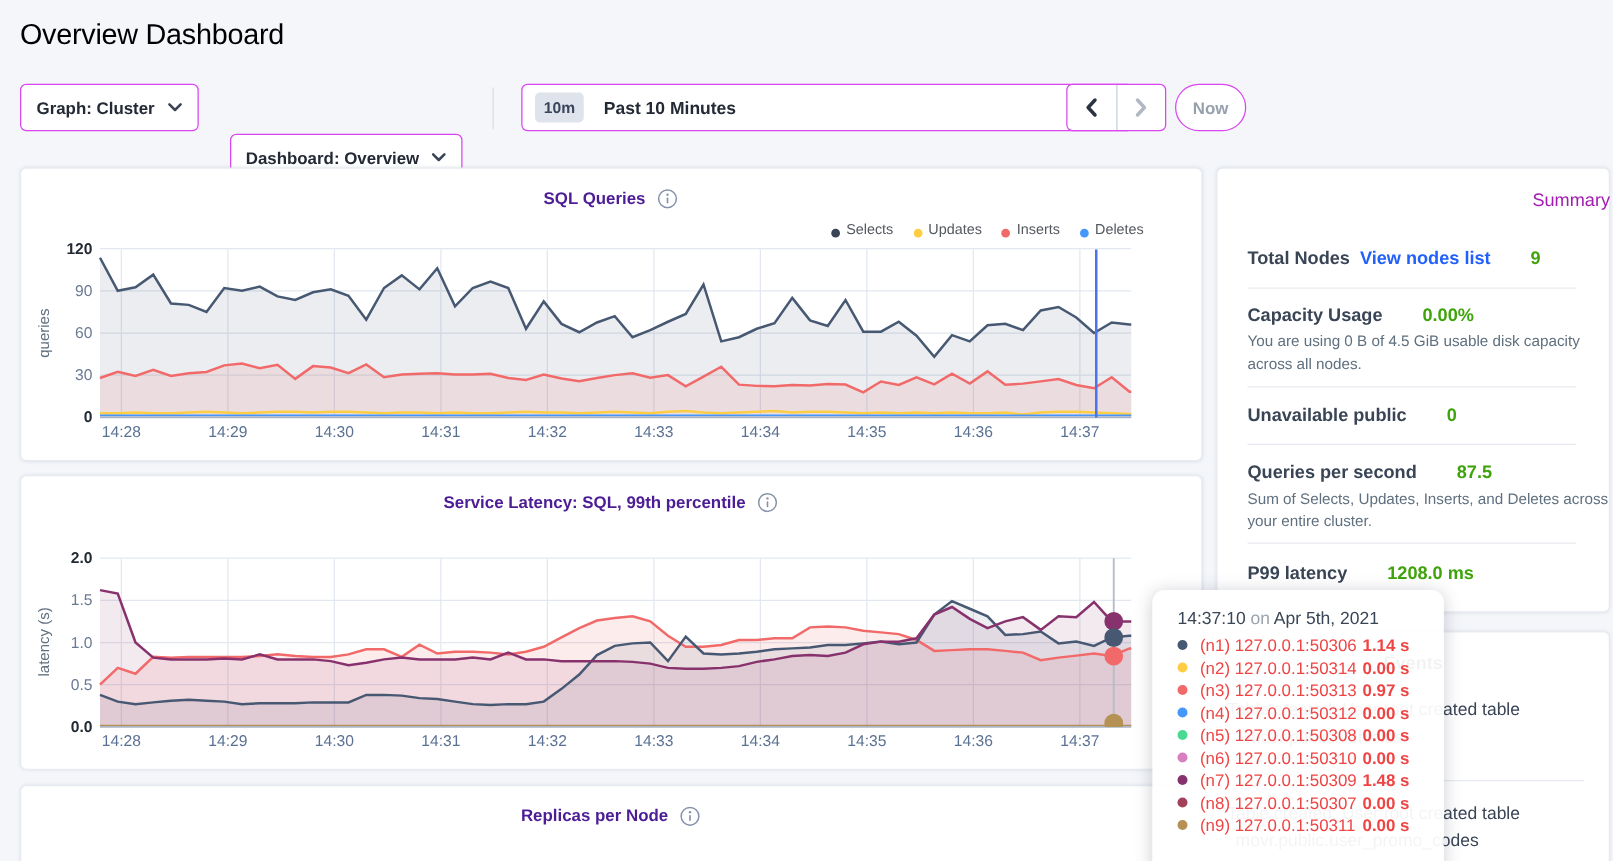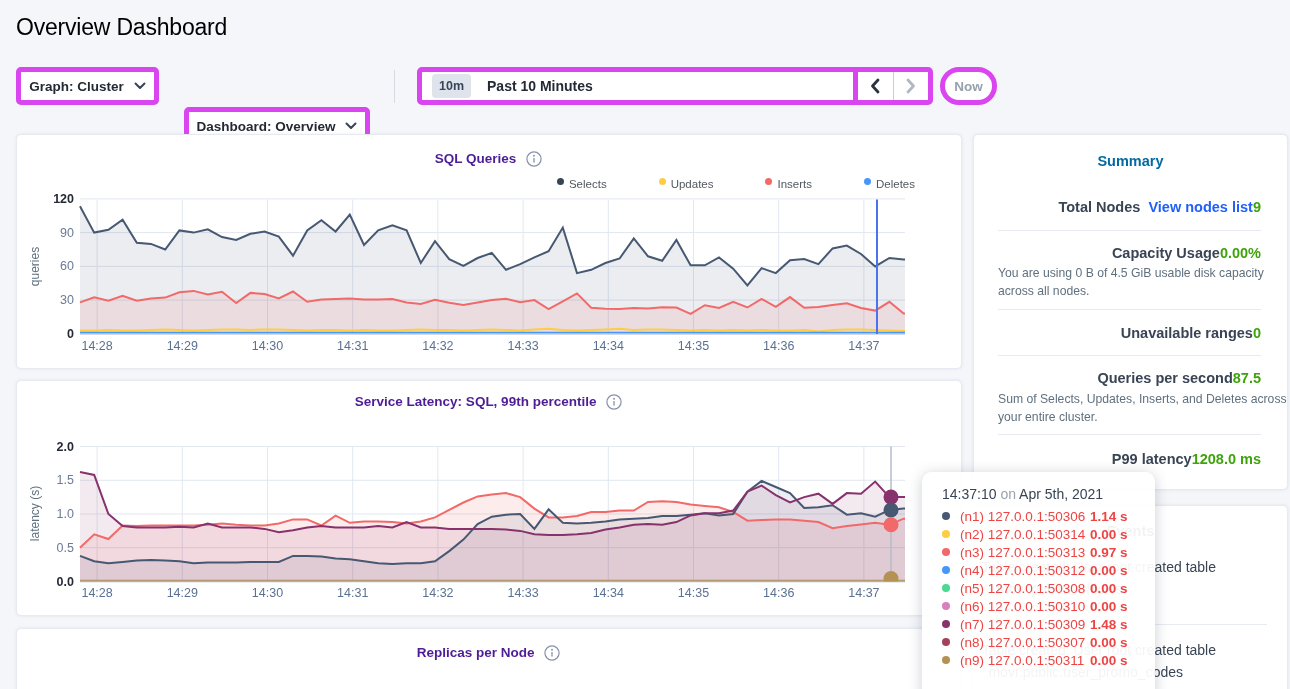--- a/index.html
+++ b/index.html
@@ -1,28 +1,28 @@
 <!DOCTYPE html>
 <html><head><meta charset="utf-8"><style>
 * { margin:0; padding:0; box-sizing:border-box; }
 html,body { width:1290px; height:689px; overflow:hidden; background:#f4f6fa;
   font-family:"Liberation Sans", sans-serif; color:#242a35; position:relative; }
 .abs { position:absolute; }
 h1 { position:absolute; left:16px; top:14px; font-size:23px; font-weight:400; color:#000000; letter-spacing:-0.2px; }
-.btn { position:absolute; top:67px; height:38px; background:#fff; border:5px solid #d946ef; border-radius:5px;
+.btn { position:absolute; top:67px; height:38px; background:#fff; border:1px solid #d946ef; border-radius:5px;
   display:flex; align-items:center; justify-content:center; gap:10px; font-size:13.5px; font-weight:bold; color:#242a35; }
 .vsep { position:absolute; left:394px; top:70px; height:33px; width:1px; background:#d7dbe2; }
 .badge { background:#dfe3ec; color:#39455a; font-size:12.5px; font-weight:bold; border-radius:4px; padding:5px 7px; }
 .card { position:absolute; background:#fff; border:1px solid #e7ebf1; border-radius:5px; box-shadow:0 0 3px rgba(160,170,180,0.25); }
 .ctitle { position:absolute; width:100%; text-align:center; font-size:13.5px; font-weight:bold; color:#4c1d95; }
 .ctitle svg { vertical-align:-4px; margin-left:6px; }
 .legend { position:absolute; display:flex; gap:16px; font-size:11.5px; color:#53585f; }
-.legend .it { display:flex; align-items:flex-start; gap:5px;margin-left:36px; }
+.legend .it { display:flex; align-items:flex-end; gap:5px; }
 .ldot { width:7px; height:7px; border-radius:50%; display:inline-block; }
-.sumrow { position:absolute; left:25px; right:27px; display:flex; justify-content:flex-end; font-size:14.5px; font-weight:bold; color:#394455; }
+.sumrow { position:absolute; left:25px; right:27px; display:flex; justify-content:flex-start; font-size:14.5px; font-weight:bold; color:#394455;gap:32px; }
 .green { color:#3fa30c; }
 .cap { position:absolute; font-size:12.2px; color:#60707f; line-height:18px; font-weight:normal; white-space:nowrap; }
 .hr { position:absolute; left:25px; right:27px; height:1px; background:#e7eaf0; }
 .tooltip { position:absolute; left:922px; top:472px; width:233px; height:230px; background:rgba(255,255,255,0.94);
   border-radius:10px; box-shadow:0 2px 14px rgba(50,60,80,0.25); padding:14px 16px 10px 20px; z-index:10; }
 .tt-time { font-size:14px; color:#394455; margin-bottom:5px; }
 .tt-time span { color:#9aa2ad; }
 .tt-row { display:flex; align-items:center; height:18px; font-size:13.5px; color:#ef4444; }
 .dot { width:8px; height:8px; border-radius:50%; margin-right:10px; flex:none; }
 .tt-name { width:130px; }
@@ -169,34 +169,34 @@
 <text x="437.9" y="596" text-anchor="middle" font-size="12.5" fill="#5b7193">14:32</text>
 <text x="523.1" y="596" text-anchor="middle" font-size="12.5" fill="#5b7193">14:33</text>
 <text x="608.3" y="596" text-anchor="middle" font-size="12.5" fill="#5b7193">14:34</text>
 <text x="693.5" y="596" text-anchor="middle" font-size="12.5" fill="#5b7193">14:35</text>
 <text x="778.7" y="596" text-anchor="middle" font-size="12.5" fill="#5b7193">14:36</text>
 <text x="863.9" y="596" text-anchor="middle" font-size="12.5" fill="#5b7193">14:37</text>
 <text x="39" y="513" text-anchor="middle" font-size="12" fill="#60707f" transform="rotate(-90 39 513)">latency (s)</text>
 </svg>
 
 <div class="card" style="left:973px; top:133.5px; width:315px; height:356px;"></div>
-<div class="abs" style="left:973px; top:153px; width:315px; text-align:center; font-size:14.5px; font-weight:bold; color:#0369a1;">Summary</div>
+<div class="abs" style="left:973px; top:153px; width:315px; text-align:right; font-size:14.5px; font-weight:normal; color:#a21caf;">Summary</div>
 <div class="sumrow" style="left:998px; right:auto; width:263px; top:199px;">
     <span>Total Nodes&nbsp;&nbsp;<a style="color:#2160fa;">View nodes list</a></span>
     <span class="green">9</span>
   </div>
 <div class="hr" style="left:998px; right:auto; width:263px; top:230px;"></div>
 <div class="sumrow" style="left:998px; right:auto; width:263px; top:245px;">
     <span>Capacity Usage</span>
     <span class="green">0.00%</span>
   </div>
 <div class="cap" style="left:998px; top:264px;">You are using 0 B of 4.5 GiB usable disk capacity<br>across all nodes.</div>
 <div class="hr" style="left:998px; right:auto; width:263px; top:309px;"></div>
 <div class="sumrow" style="left:998px; right:auto; width:263px; top:325px;">
-    <span>Unavailable ranges</span>
+    <span>Unavailable public</span>
     <span class="green">0</span>
   </div>
 <div class="hr" style="left:998px; right:auto; width:263px; top:355px;"></div>
 <div class="sumrow" style="left:998px; right:auto; width:263px; top:370px;">
     <span>Queries per second</span>
     <span class="green">87.5</span>
   </div>
 <div class="cap" style="left:998px; top:390px;">Sum of Selects, Updates, Inserts, and Deletes across<br>your entire cluster.</div>
 <div class="hr" style="left:998px; right:auto; width:263px; top:434px;"></div>
 <div class="sumrow" style="left:998px; right:auto; width:263px; top:451px;">

